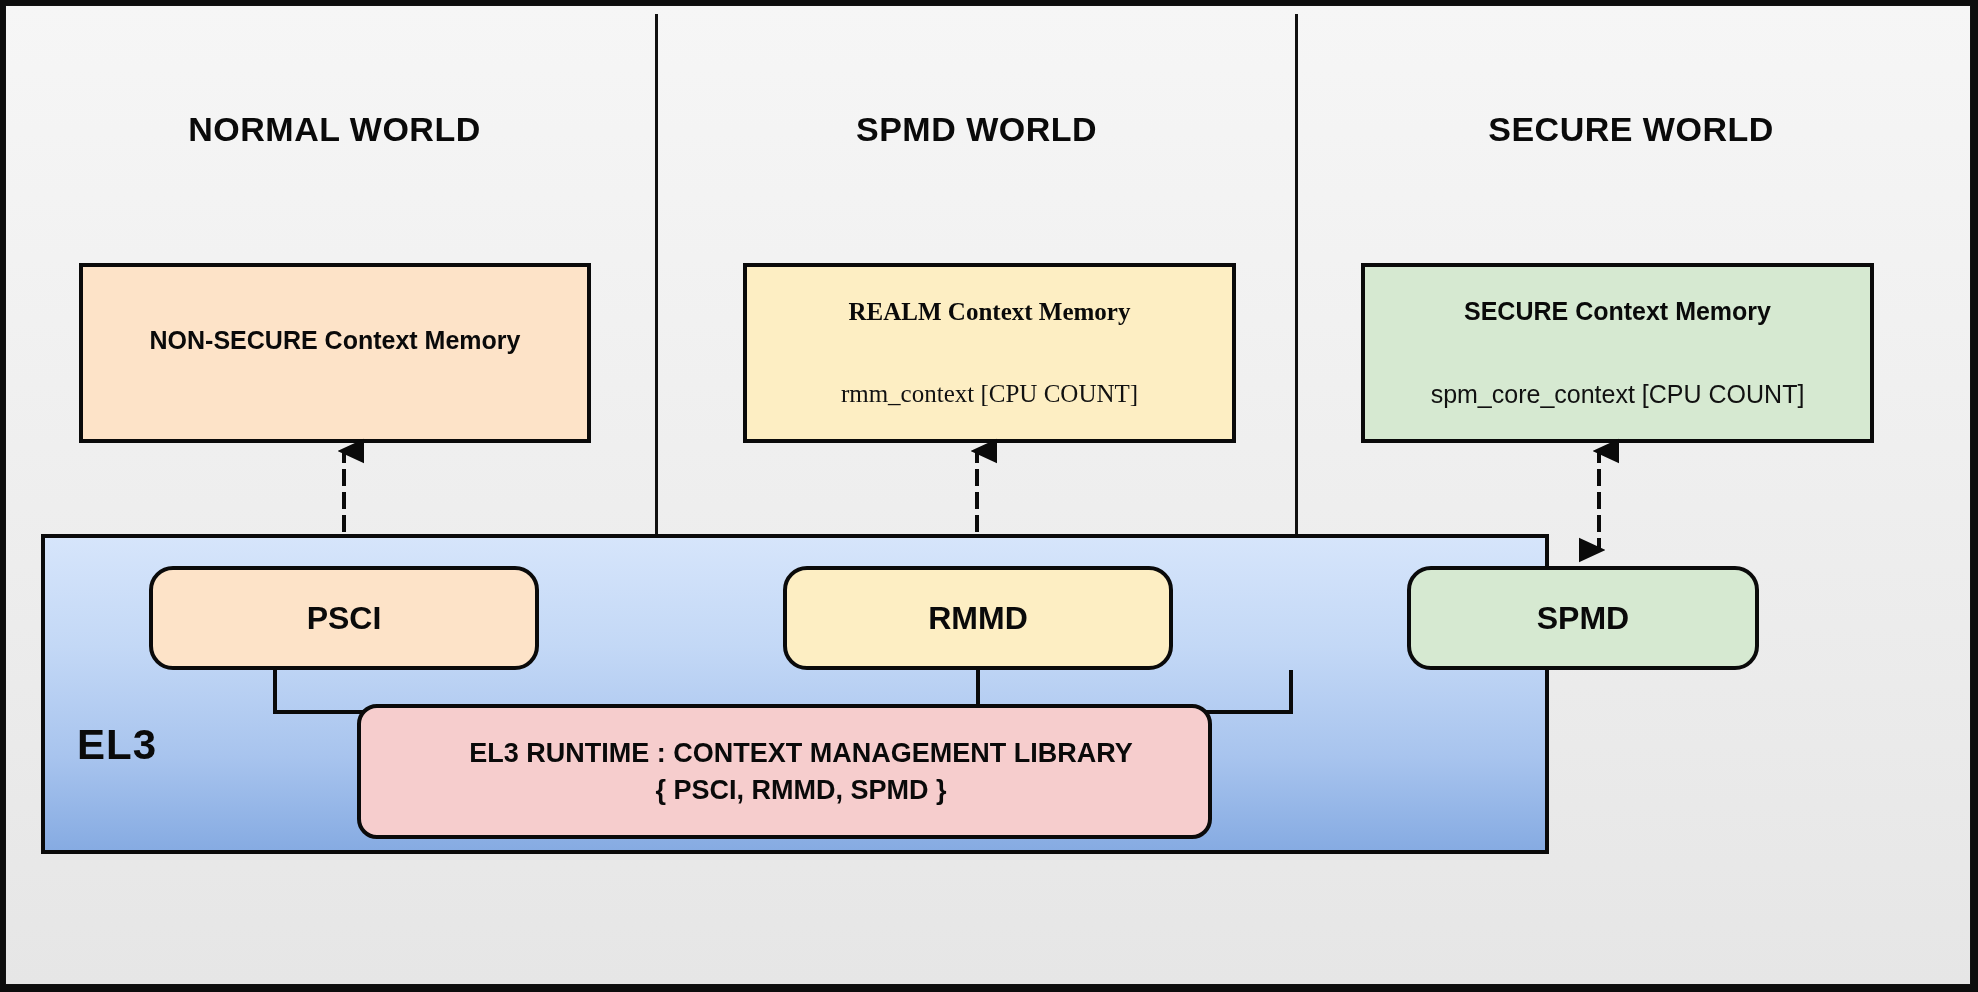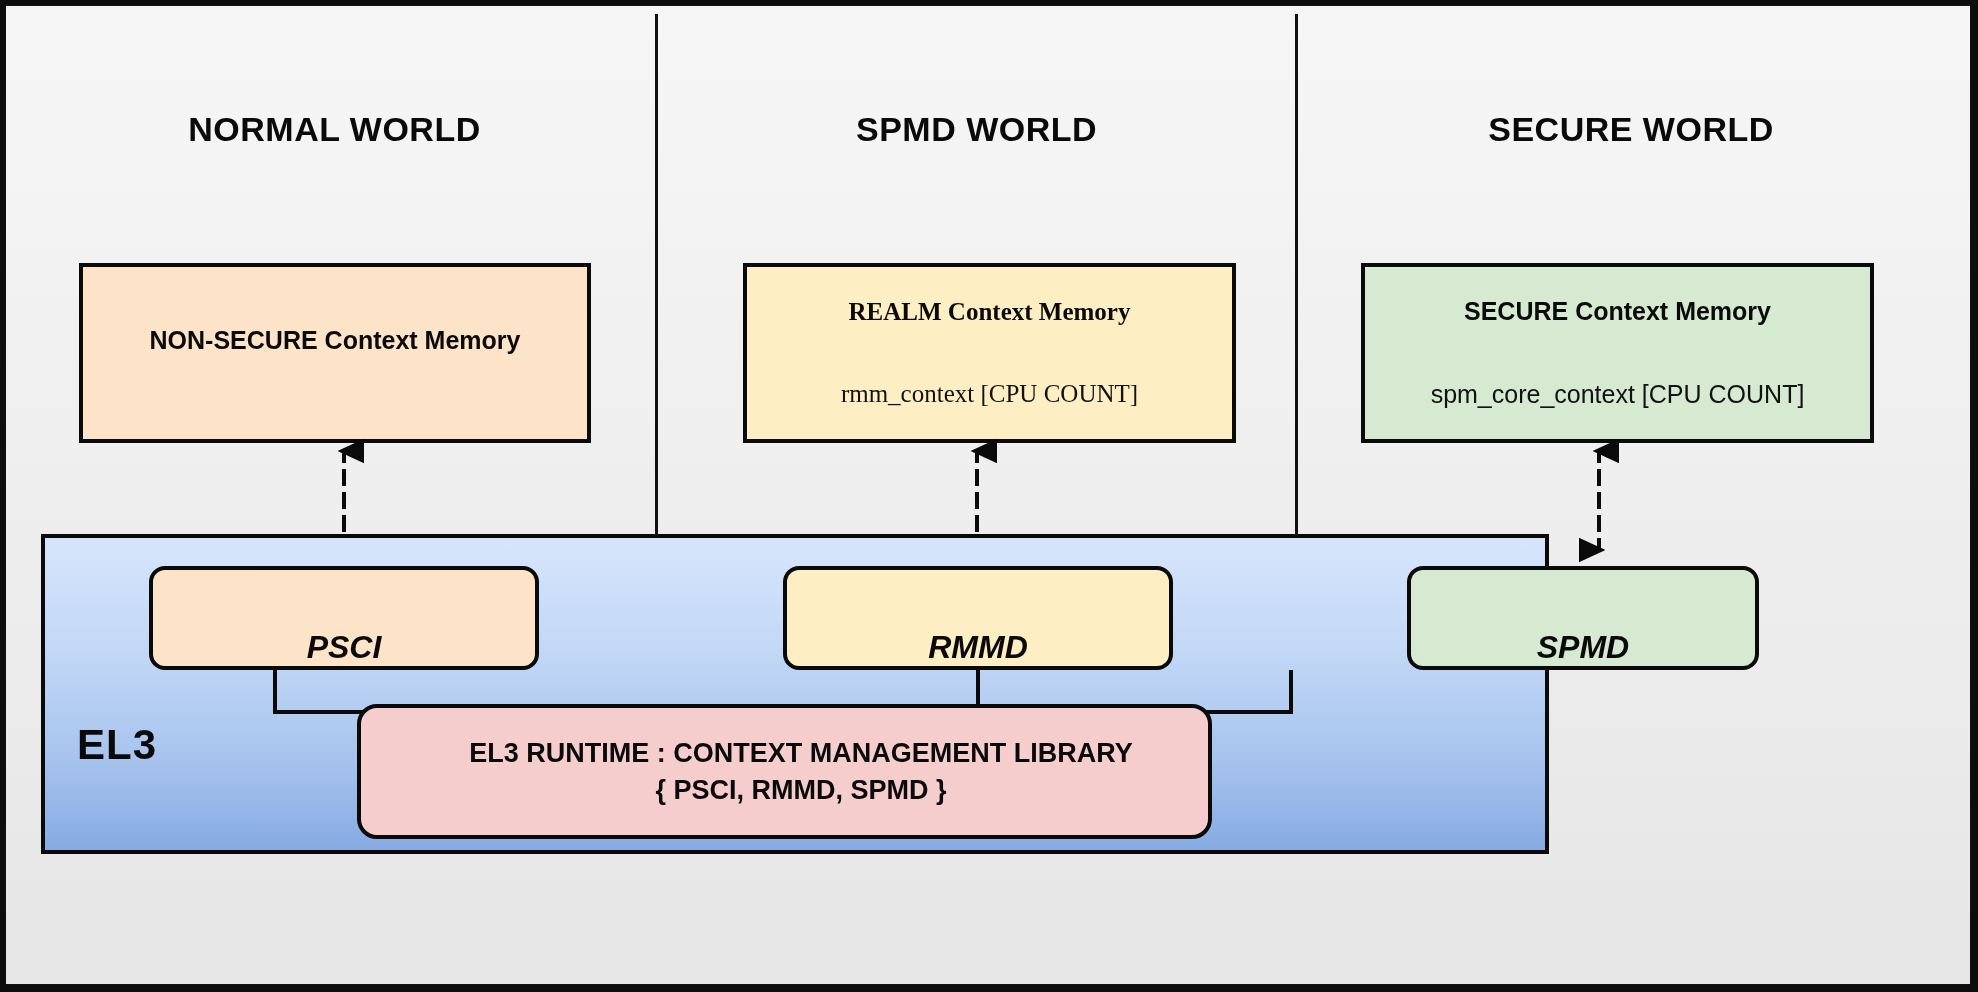--- a/index.html
+++ b/index.html
@@ -91,28 +91,27 @@
     font-size:42px;
     font-weight:bold;
     color:#0a0a0a;
     letter-spacing:1px;
   }
   
   .disp-box{
     position:absolute;
     box-sizing:border-box;
     border:4px solid #0a0a0a;
-    border-radius:16px;
+    border-radius:24px;
     display:flex;
-    align-items:flex-end;
+    align-items:center;
     justify-content:center;
     font-size:32px;
     font-weight:bold;
     color:#0a0a0a;
-    font-style:italic;
   }
   
   #runtime-box{
     position:absolute;
     left:312px;
     top:166px;
     width:855px;
     height:135px;
     box-sizing:border-box;
     border:4px solid #0a0a0a;

